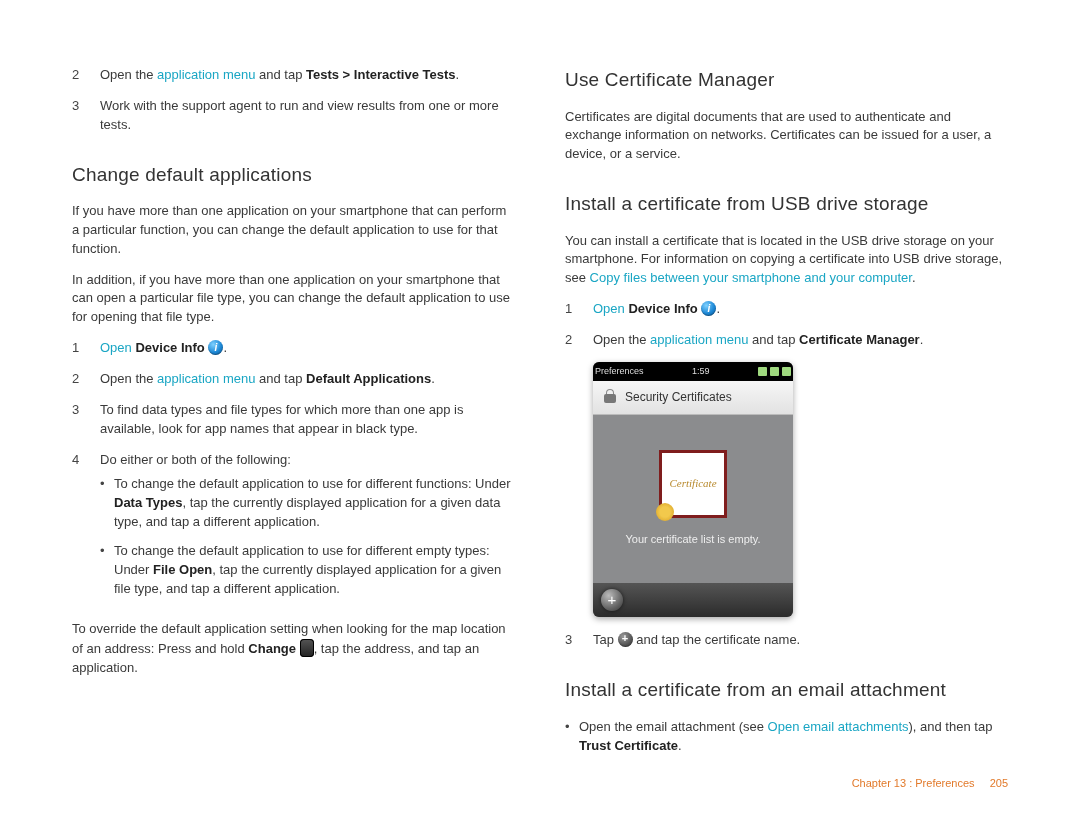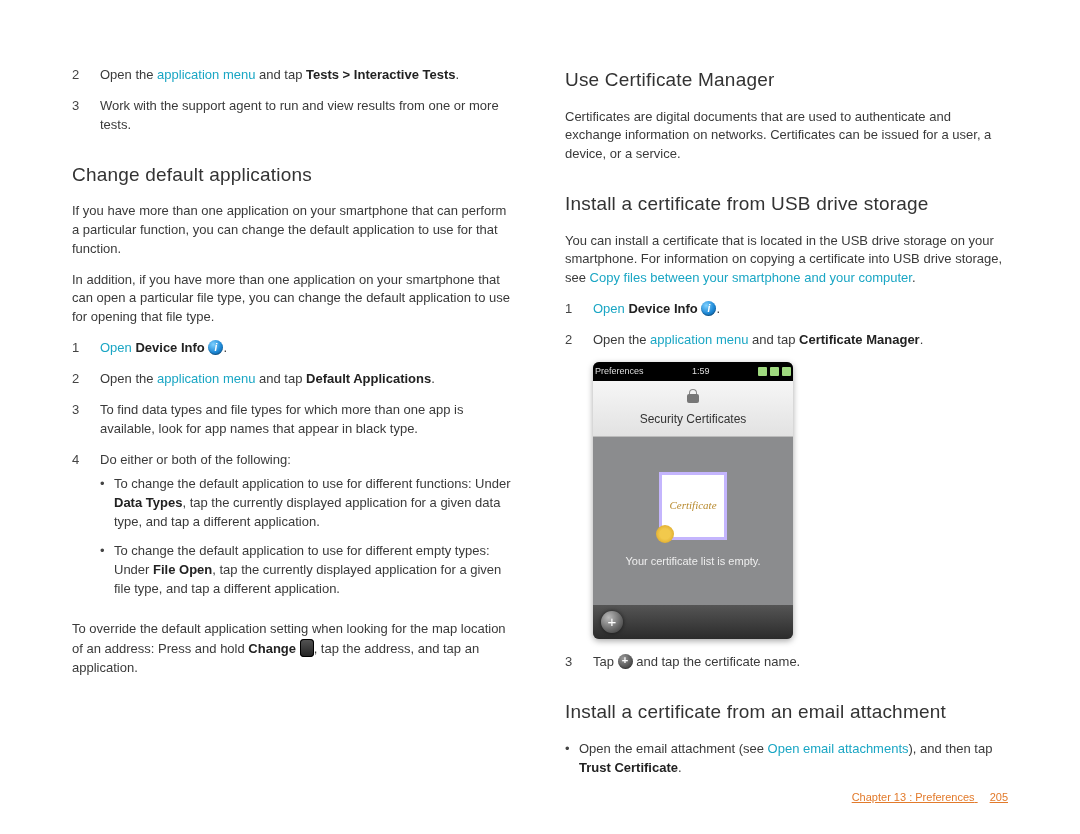--- a/index.html
+++ b/index.html
@@ -138,24 +138,23 @@
     width: 9px; height: 9px;
     background: #9fd97f;
     border-radius: 1px;
   }
   .ss-header {
     background: linear-gradient(#f6f6f6,#e2e2e2);
     color: #333;
     font-size: 12px;
     padding: 8px 10px;
     display: flex;
-    align-items: center;
+    align-items: flex-start;
     gap: 8px;
     border-bottom: 1px solid #bbb;
-    flex-direction: column;
   }
   .ss-lock {
     width: 14px; height: 14px;
     display: inline-block;
     position: relative;
   }
   .ss-lock::before {
     content:"";
     position:absolute;
     left:3px; top:0;
@@ -179,21 +178,21 @@
     display: flex;
     flex-direction: column;
     align-items: center;
     justify-content: center;
     color: #eee;
     font-size: 11px;
   }
   .cert-badge {
     width: 62px; height: 62px;
     background: #fff;
-    border: 3px solid #c4b5fd;
+    border: 3px solid #7f1d1d;
     display: flex;
     align-items: center;
     justify-content: center;
     color: #b88a2e;
     font-style: italic;
     font-family: Georgia, serif;
     font-size: 11px;
     position: relative;
     margin-bottom: 14px;
   }
@@ -217,24 +216,23 @@
     background: radial-gradient(circle at 35% 30%, #bbb 0%, #666 60%, #333 100%);
     color: #fff;
     font-size: 15px;
     line-height: 22px;
     text-align: center;
     box-shadow: 0 0 4px rgba(0,0,0,0.6);
   }
   .footer {
     position: absolute;
     right: 72px;
-    bottom: 28px;
+    bottom: 42px;
     font-size: 11px;
     color: #e27a2b;
-    text-decoration: underline;
   }
   .pg {
     color: #e27a2b;
     margin-left: 12px;
   }
 </style>
 </head>
 <body>
 
 <div class="page">

